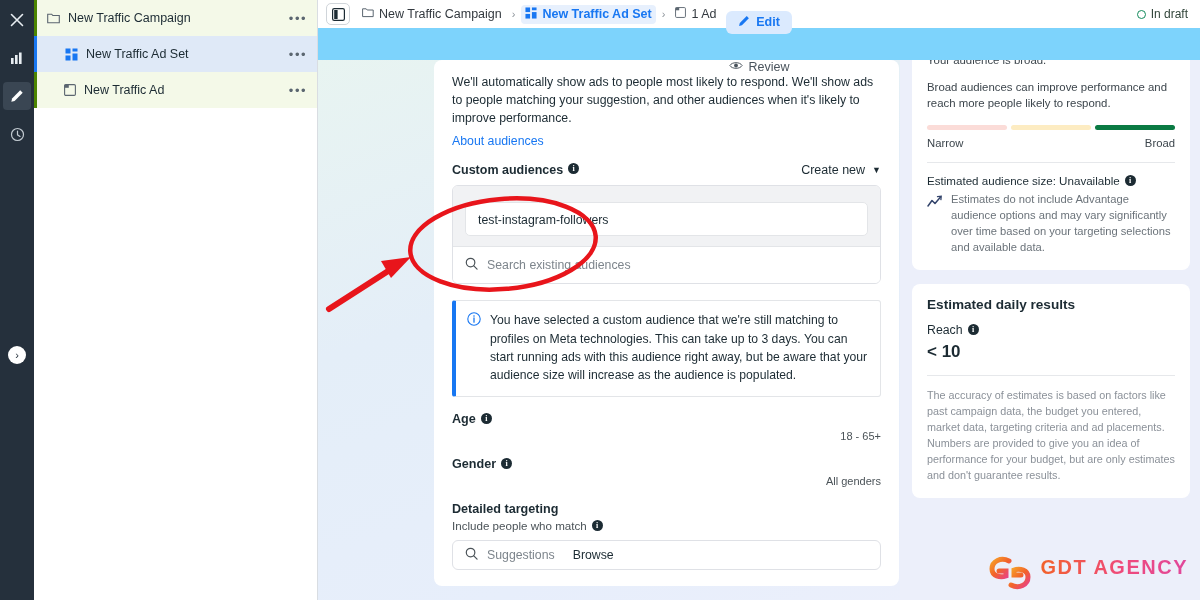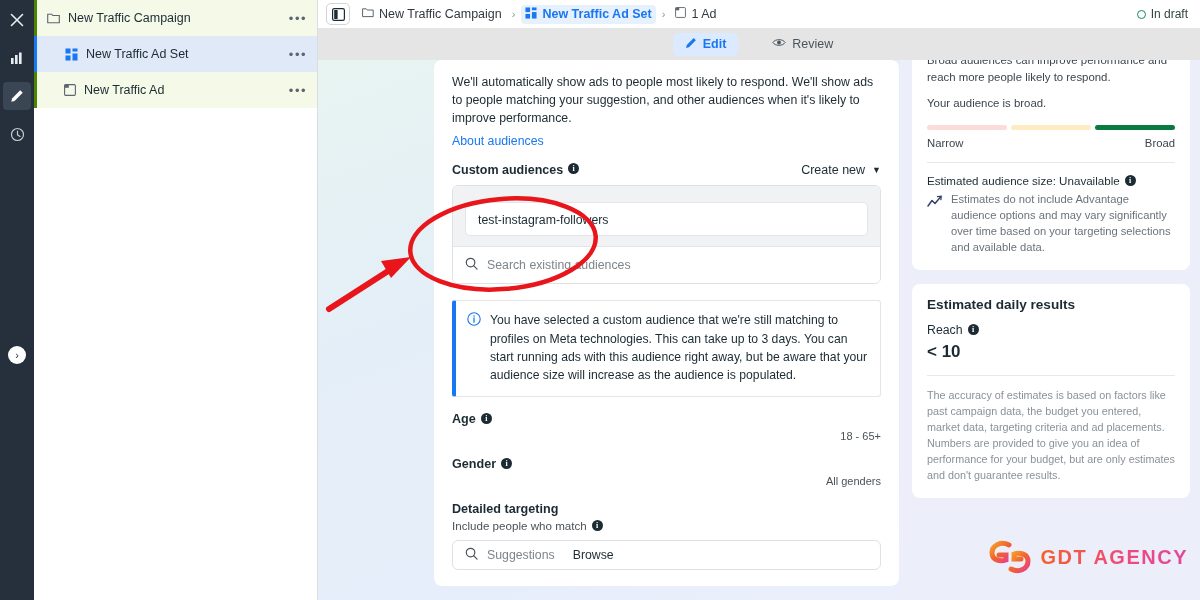--- a/index.html
+++ b/index.html
@@ -82,21 +82,21 @@
   .crumb-sep { color: #8d949b; font-size: 11px; }
   .topbar-spacer { flex: 1 1 auto; }
   .status { display: flex; align-items: center; gap: 5px; font-size: 12px; color: #31453a; }
   .status-dot {
     width: 9px; height: 9px; border-radius: 50%;
     border: 1.6px solid #128a5b;
   }
 
   .modebar {
     height: 32px; display: flex; align-items: center; justify-content: center;
-    gap: 22px; background: #e5e5e5; position: relative; z-index: 4;
+    gap: 22px; background: #7dd3fc; position: relative; z-index: 4; flex-direction: column;
   }
   .mode {
     display: flex; align-items: center; gap: 6px;
     font-size: 12.5px; color: #4a545d; padding: 4px 12px; border-radius: 6px;
   }
   .mode.active { background: #dbeafe; color: #1877f2; font-weight: bold; }
 
   
   .canvas {
     position: absolute; left: 0; right: 0; top: 60px; bottom: 0;
@@ -178,22 +178,22 @@
   .est-note { font-size: 11.2px; color: #6b737a; line-height: 1.45; }
   .reach-label { font-size: 12.3px; color: #1c2b33; display: flex; align-items: center; gap: 5px; margin-top: 11px; }
   .reach-value { font-size: 17px; font-weight: bold; color: #1c2b33; margin-top: 5px; }
   .disclaimer { font-size: 10.8px; color: #8b9199; line-height: 1.5; }
 
   
   .annot { position: absolute; left: 0; top: 0; width: 1200px; height: 600px; pointer-events: none; z-index: 30; }
 
   
   .watermark {
-    position: absolute; right: 12px; bottom: 26px;
-    display: flex; align-items: center; gap: 9px; z-index: 20;
+    position: absolute; right: 12px; bottom: 10px;
+    display: flex; align-items: flex-start; gap: 9px; z-index: 20;
   }
   .wm-text {
     font-size: 20px; font-weight: bold; letter-spacing: 1.5px;
     background: linear-gradient(90deg,#f2622a 0%, #ef4a7b 55%, #e0489c 100%);
     -webkit-background-clip: text; background-clip: text; color: transparent;
   }
 </style>
 </head>
 <body>
 
@@ -424,22 +424,22 @@
       </div>
     </div>
 
     <div class="rightpanel">
 
       <div class="rcard">
         <div class="rtitle">
           <span>Audience definition</span>
           <span class="info-dot">i</span>
         </div>
+        <div class="rtext">Your audience is broad.</div>
         <div class="rtext">Broad audiences can improve performance and reach more people likely to respond.</div>
-        <div class="rtext">Your audience is broad.</div>
         <div class="gauge">
           <span class="gauge-seg" style="background:#fbdcd8;"></span>
           <span class="gauge-seg" style="background:#fdecc2;"></span>
           <span class="gauge-seg" style="background:#0a7a43;"></span>
         </div>
         <div class="gauge-labels">
           <span>Narrow</span>
           <span>Broad</span>
         </div>
         <div class="rdivider"></div>

